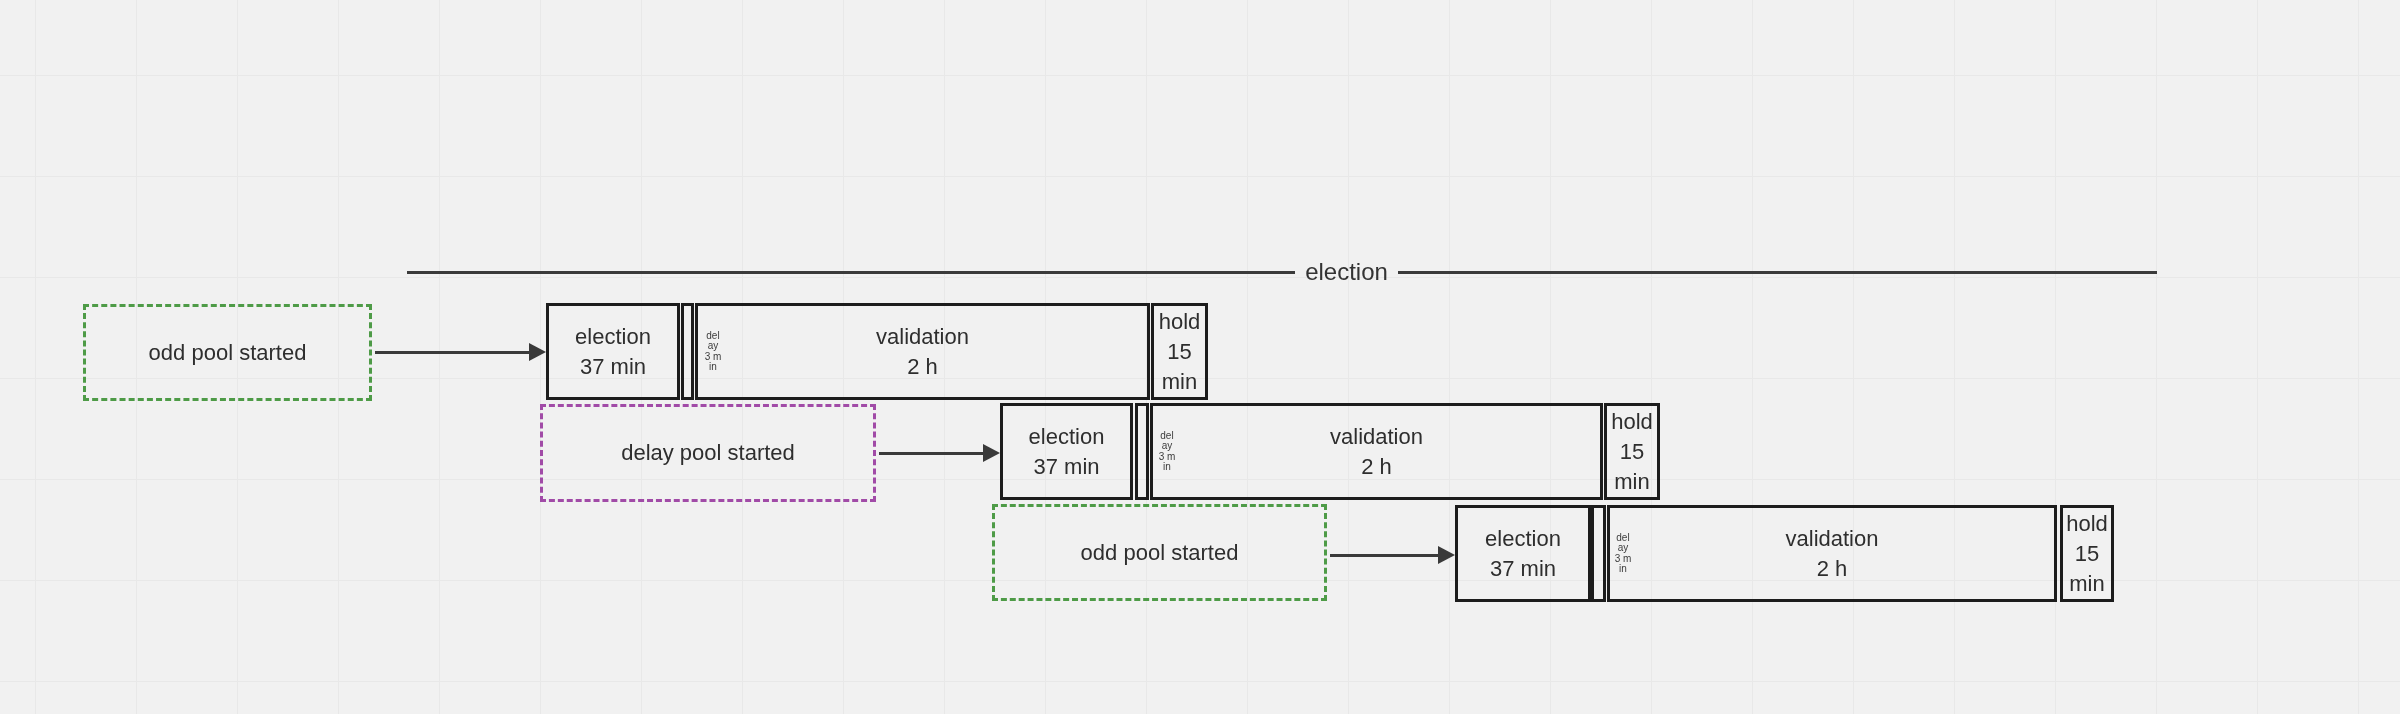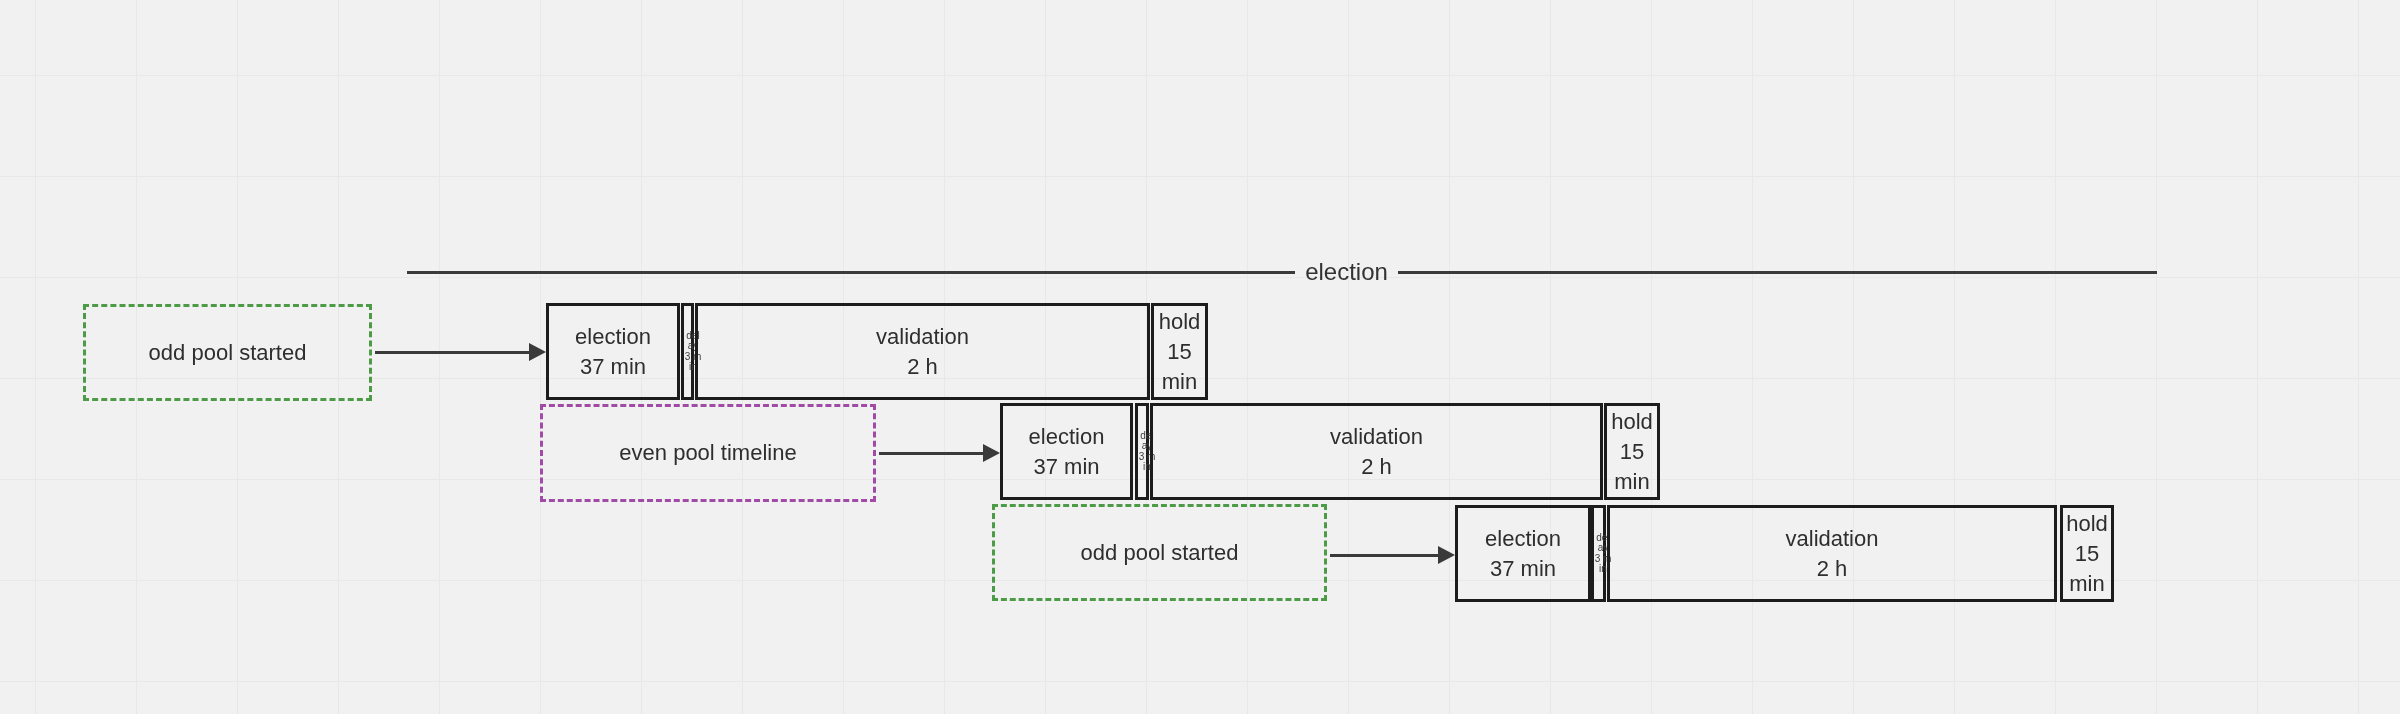--- a/index.html
+++ b/index.html
@@ -38,21 +38,21 @@
   .phase{
     position:absolute;box-sizing:border-box;
     border:3px solid #1c1c1c;background:transparent;
     display:flex;flex-direction:column;align-items:center;justify-content:center;
     font-size:22px;line-height:30px;text-align:center;
   }
   .phase.delay{overflow:visible;}
   .delay-text{
     display:block;width:18px;margin:0 auto;
     font-size:10px;line-height:10.5px;color:#3c3c3c;
-    word-break:break-all;text-align:center;
+    word-break:break-all;text-align:center;padding-left:20px;
   }
   .hold .ph-dur{width:48px;}
   .arrow{position:absolute;height:0;}
   .arrow .shaft{position:absolute;left:0;right:13px;top:-1px;height:3px;background:#3a3a3a;}
   .arrow .head{
     position:absolute;right:0;top:-9px;width:0;height:0;
     border-left:17px solid #3a3a3a;
     border-top:9px solid transparent;border-bottom:9px solid transparent;
   }
 </style>
@@ -83,21 +83,21 @@
   <div class="phase" style="left:695px;top:303px;width:455px;height:97px">
     <span class="ph-name">validation</span>
     <span class="ph-dur">2 h</span>
   </div>
   <div class="phase hold" style="left:1151px;top:303px;width:57px;height:97px">
     <span class="ph-name">hold</span>
     <span class="ph-dur">15 min</span>
   </div>
 
   <div class="pool even" style="left:540px;top:404px;width:336px;height:98px">
-    <span>even pool timeline</span>
+    <span>delay pool started</span>
   </div>
   <div class="arrow" style="left:879px;top:453px;width:121px">
     <div class="shaft"></div>
     <div class="head"></div>
   </div>
   <div class="phase" style="left:1000px;top:403px;width:133px;height:97px">
     <span class="ph-name">election</span>
     <span class="ph-dur">37 min</span>
   </div>
   <div class="phase delay" style="left:1135px;top:403px;width:14px;height:97px">

